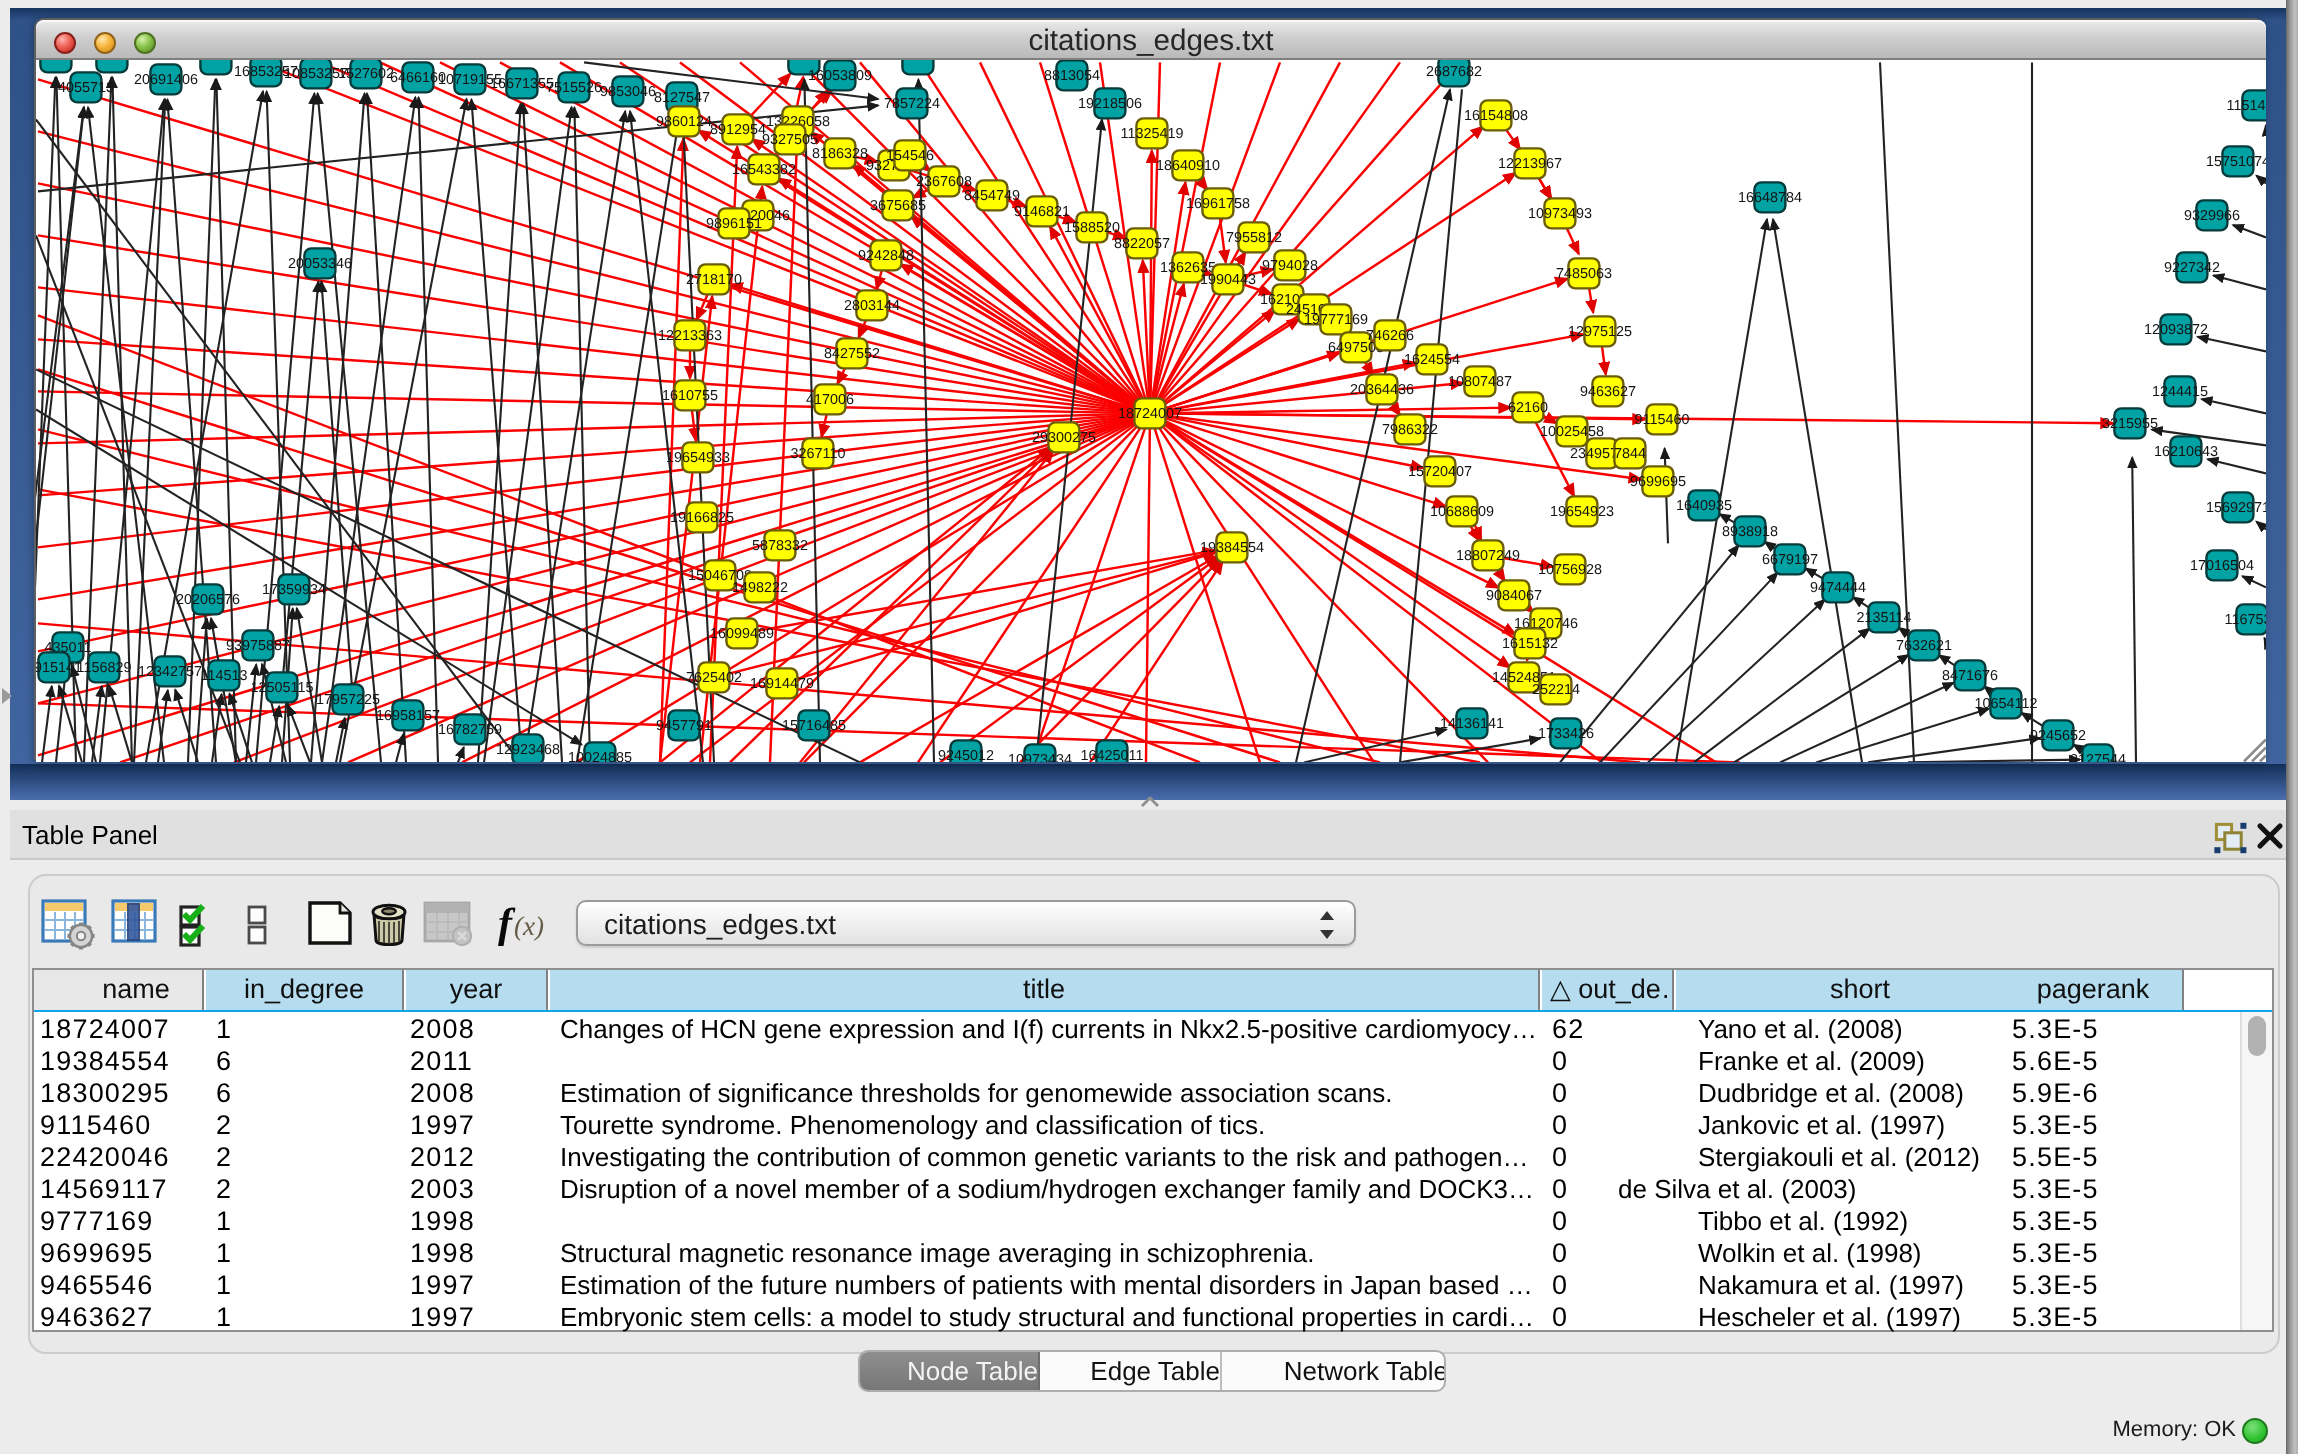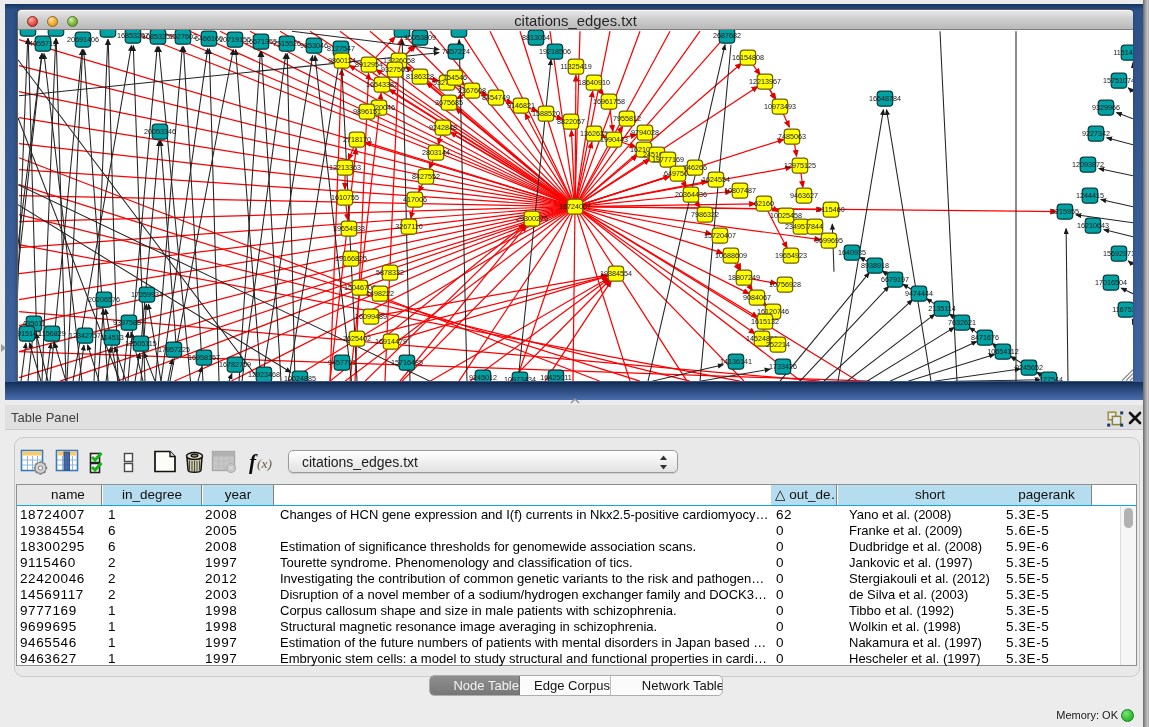--- a/index.html
+++ b/index.html
@@ -22,21 +22,21 @@
 #tlr{left:9px;background:radial-gradient(circle at 35% 30%,#ffb3ad,#ee6156 45%,#d43b31 75%,#9d241c);border:.5px solid #88211b}
 #tly{left:29px;background:radial-gradient(circle at 35% 30%,#ffe6ae,#f6b43c 45%,#e19b23 75%,#a96e14);border:.5px solid #93631a}
 #tlg{left:49px;background:radial-gradient(circle at 35% 30%,#d7f0b0,#88c349 45%,#6aa332 75%,#47711f);border:.5px solid #4e7222}
 #canvas{left:0;top:20px;width:1115px;height:351px;background:#fff;overflow:hidden}
 
 #lmark{left:1px;top:344px;width:0;height:0;border:4px solid transparent;border-left:5px solid #9a9a9a}
 
 #chev{left:569px;top:397px;width:12px;height:7px}
 
 #tph{left:5px;top:405px;width:1138px;height:25px;background:#e0e0e0;border-bottom:1px solid #c9c9c9}
-#tph .t{left:6px;top:5px;font-size:13px;color:#404040}
+#tph .t{left:6px;top:5px;font-size:13px;color:#000000}
 
 #tpb{left:5px;top:430px;width:1138px;height:297px;background:#ececec}
 #round{left:14px;top:437px;width:1126px;height:240px;border:1px solid #cccccc;border-radius:9px;background:#e9e9e9}
 
 #tools{left:18px;top:447px;width:260px;height:28px}
 #combo{left:288px;top:450px;width:390px;height:23px;border:1px solid #9b9b9b;border-radius:5px;
   background:linear-gradient(#ffffff,#ededed 60%,#e2e2e2);box-shadow:0 1px 1px rgba(0,0,0,.12)}
 #combo .ct{left:13px;top:2.5px;font-size:14px;color:#1c1c1c}
 
 #tbl{left:16px;top:484px;width:1121px;height:182px;background:#fff;border:1px solid #8f8f8f}
@@ -978,37 +978,38 @@
     <path d="M4.5 0.5 L8 5 L1 5 z" fill="#333"></path>
       <path d="M4.5 14.5 L8 10 L1 10 z" fill="#333"></path>
   </svg>
 </div>
 
 <div class="abs" id="tbl">
   <div class="abs" id="hdr">
       <div class="hc" style="left:0px;width:85px;background:#e8e8e8;text-indent:18px;">name</div>
       <div class="hc" style="left:86px;width:99px;">in_degree</div>
       <div class="hc" style="left:186px;width:71px;">year</div>
+      <div class="hc" style="left:258px;width:495px;">title</div>
       <div class="hc" style="left:754px;width:66px;text-align:left;padding-left:4px;">△ out_de…</div>
       <div class="hc" style="left:821px;width:185px;">short</div>
       <div class="hc" style="left:985px;width:90px;">pagerank</div>
     </div>
   <div class="row" style="top:21px">
       <span class="c" style="left:3px">18724007</span>
       <span class="c" style="left:91px">1</span>
       <span class="c" style="left:188px">2008</span>
       <span class="c ct2" style="left:263px;width:490px;overflow:hidden;text-overflow:ellipsis">Changes of HCN gene expression and I(f) currents in Nkx2.5-positive cardiomyocytes during development</span>
       <span class="c" style="left:759px">62</span>
       <span class="c ct2" style="left:832px">Yano et al. (2008)</span>
       <span class="c" style="left:989px">5.3E-5</span>
     </div>
     <div class="row" style="top:37px">
       <span class="c" style="left:3px">19384554</span>
       <span class="c" style="left:91px">6</span>
-      <span class="c" style="left:188px">2005</span>
+      <span class="c" style="left:188px">2011</span>
       <span class="c" style="left:759px">0</span>
       <span class="c ct2" style="left:832px">Franke et al. (2009)</span>
       <span class="c" style="left:989px">5.6E-5</span>
     </div>
     <div class="row" style="top:53px">
       <span class="c" style="left:3px">18300295</span>
       <span class="c" style="left:91px">6</span>
       <span class="c" style="left:188px">2008</span>
       <span class="c ct2" style="left:263px;width:490px;overflow:hidden;text-overflow:ellipsis">Estimation of significance thresholds for genomewide association scans.</span>
       <span class="c" style="left:759px">0</span>
@@ -1032,28 +1033,27 @@
       <span class="c" style="left:759px">0</span>
       <span class="c ct2" style="left:832px">Stergiakouli et al. (2012)</span>
       <span class="c" style="left:989px">5.5E-5</span>
     </div>
     <div class="row" style="top:101px">
       <span class="c" style="left:3px">14569117</span>
       <span class="c" style="left:91px">2</span>
       <span class="c" style="left:188px">2003</span>
       <span class="c ct2" style="left:263px;width:490px;overflow:hidden;text-overflow:ellipsis">Disruption of a novel member of a sodium/hydrogen exchanger family and DOCK3 is associated with ADHD</span>
       <span class="c" style="left:759px">0</span>
-      <span class="c ct2" style="left:832px">de Silva et al. (2003)</span>
+      <span class="c ct2" style="left:792px">de Silva et al. (2003)</span>
       <span class="c" style="left:989px">5.3E-5</span>
     </div>
     <div class="row" style="top:117px">
       <span class="c" style="left:3px">9777169</span>
       <span class="c" style="left:91px">1</span>
       <span class="c" style="left:188px">1998</span>
-      <span class="c ct2" style="left:263px;width:490px;overflow:hidden;text-overflow:ellipsis">Corpus callosum shape and size in male patients with schizophrenia.</span>
       <span class="c" style="left:759px">0</span>
       <span class="c ct2" style="left:832px">Tibbo et al. (1992)</span>
       <span class="c" style="left:989px">5.3E-5</span>
     </div>
     <div class="row" style="top:133px">
       <span class="c" style="left:3px">9699695</span>
       <span class="c" style="left:91px">1</span>
       <span class="c" style="left:188px">1998</span>
       <span class="c ct2" style="left:263px;width:490px;overflow:hidden;text-overflow:ellipsis">Structural magnetic resonance image averaging in schizophrenia.</span>
       <span class="c" style="left:759px">0</span>
@@ -1078,17 +1078,17 @@
       <span class="c ct2" style="left:832px">Hescheler et al. (1997)</span>
       <span class="c" style="left:989px">5.3E-5</span>
     </div>
   <div class="abs" id="vsb">
       <div class="abs" id="thumb"></div>
     </div>
 </div>
 
 <div class="abs" id="tabs">
   <div class="seg" id="seg1">Node Table</div>
-  <div class="seg" id="seg2">Edge Corpus</div>
+  <div class="seg" id="seg2">Edge Table</div>
   <div class="seg" id="seg3">Network Table</div>
 </div>
 <div class="abs" id="mem">Memory: OK</div>
 <div class="abs" id="memdot"></div>
 
 </body></html>

